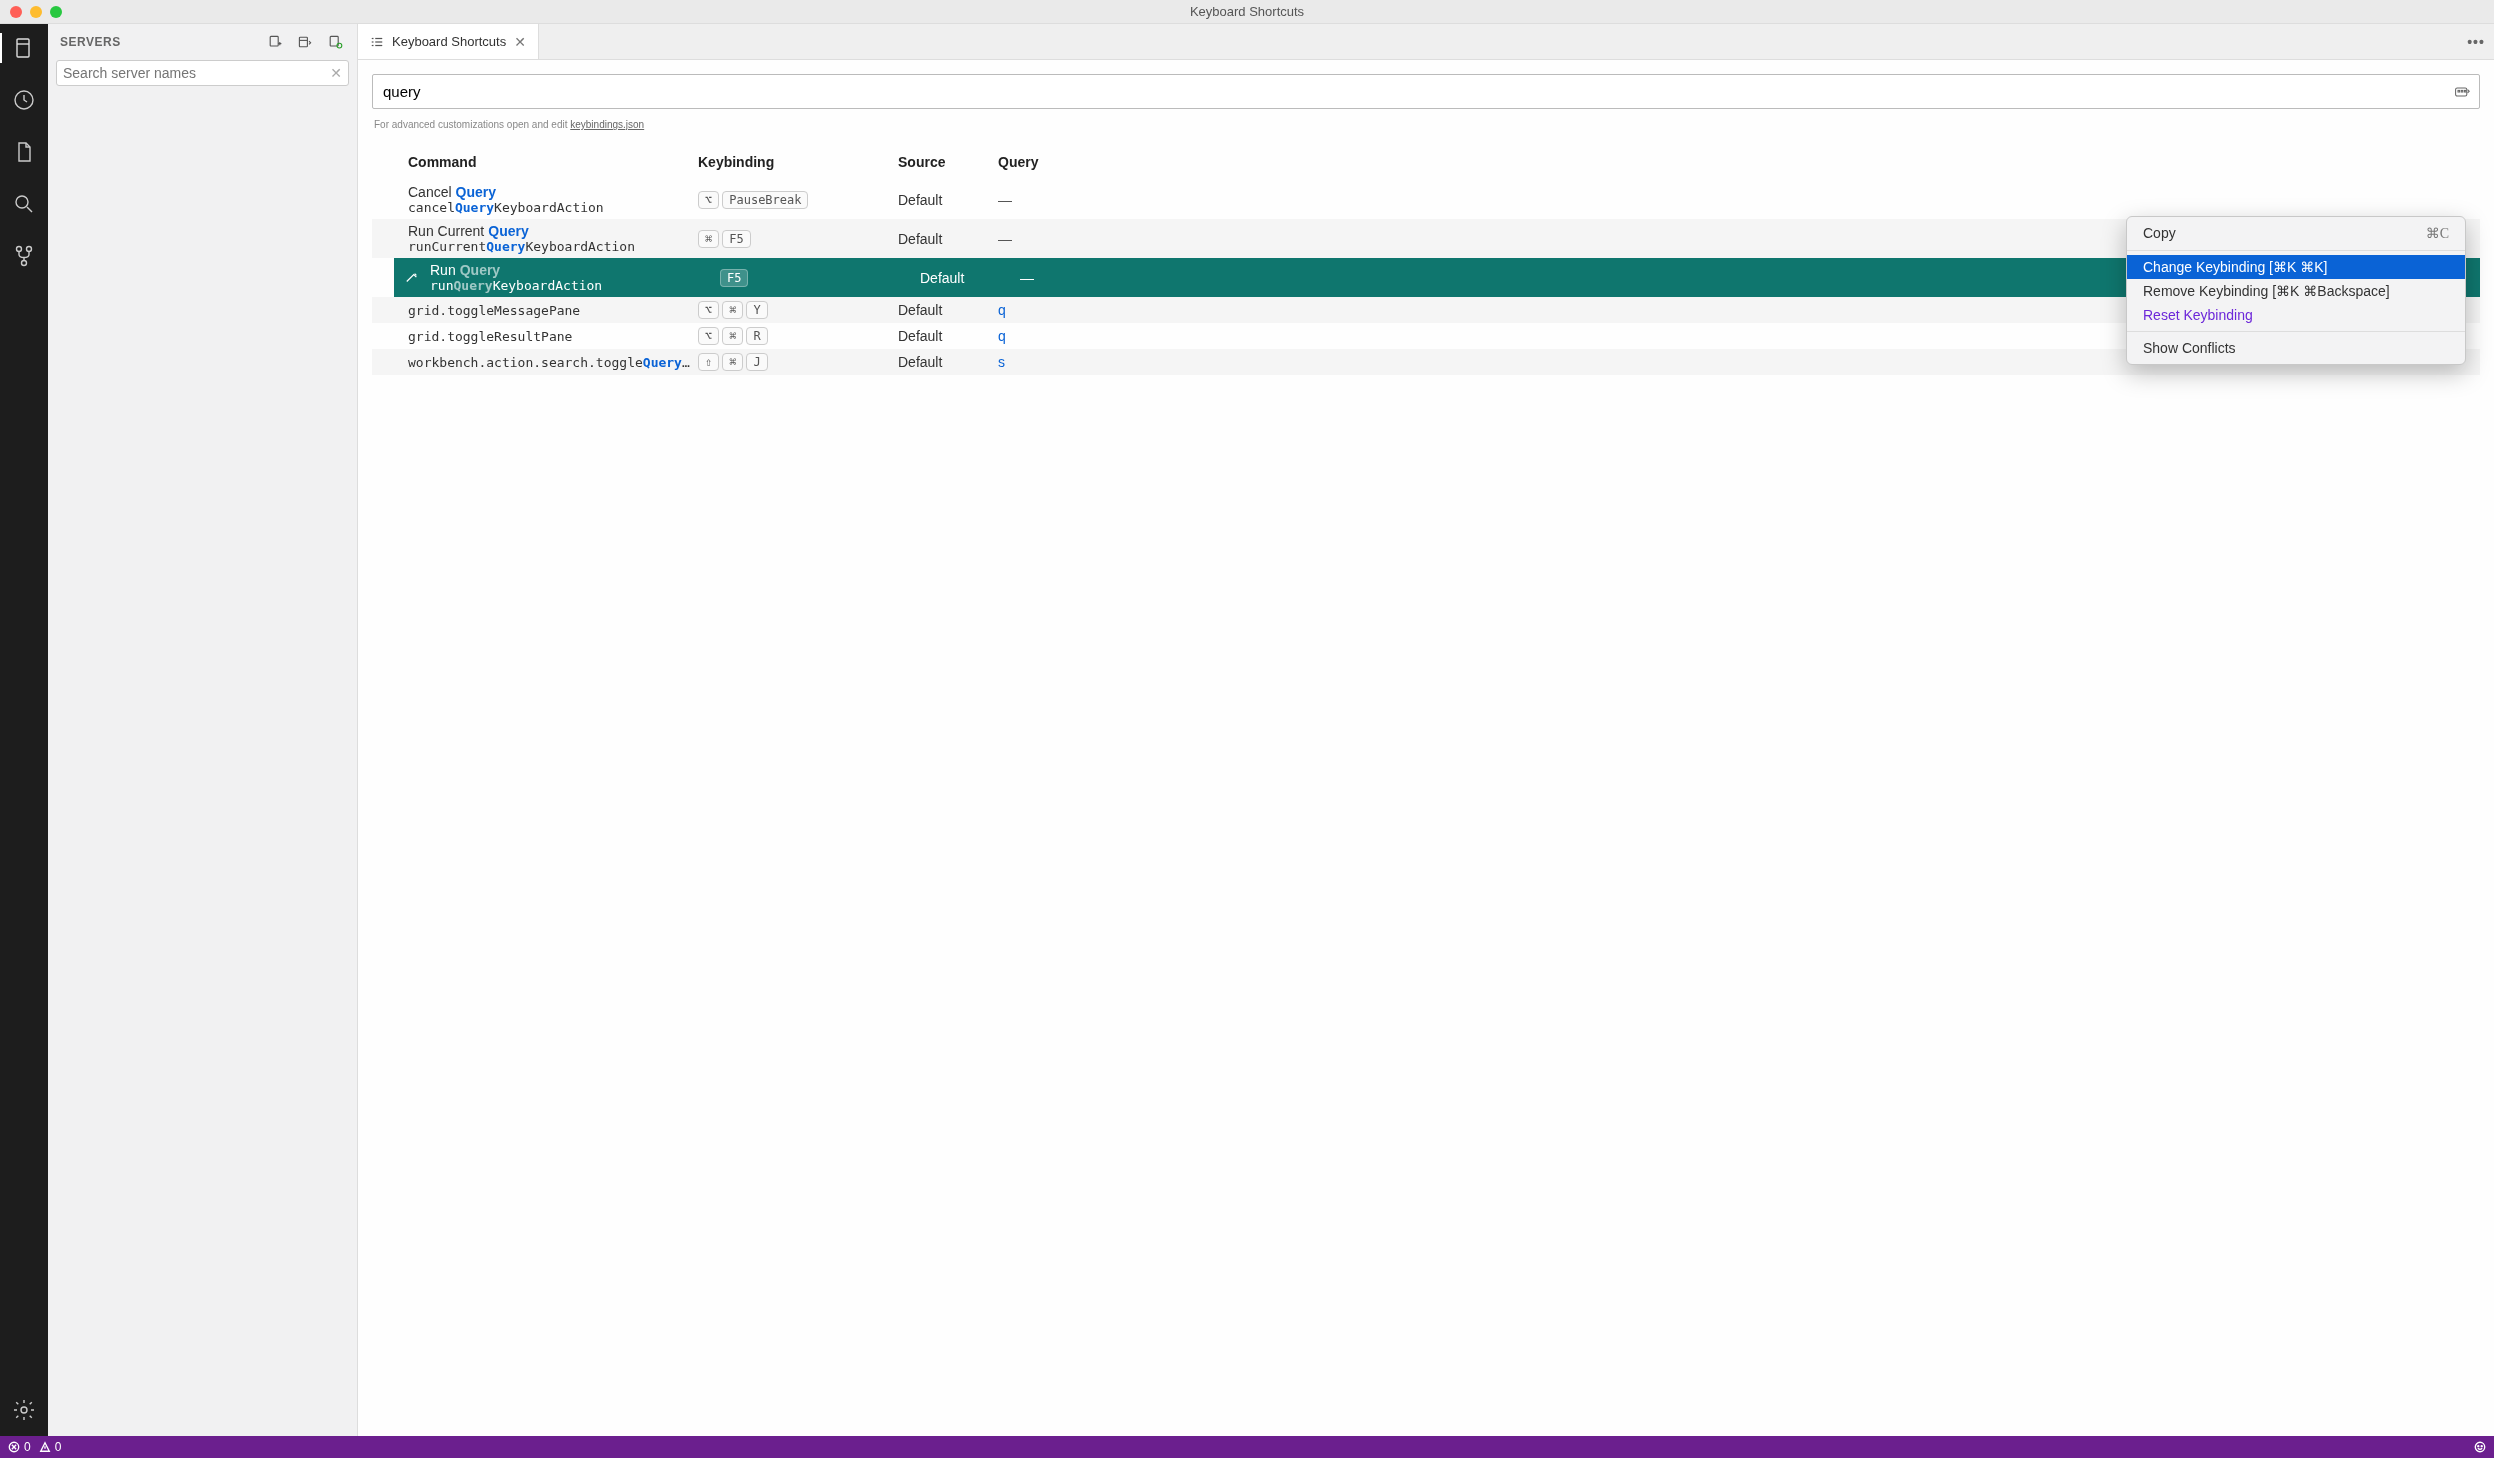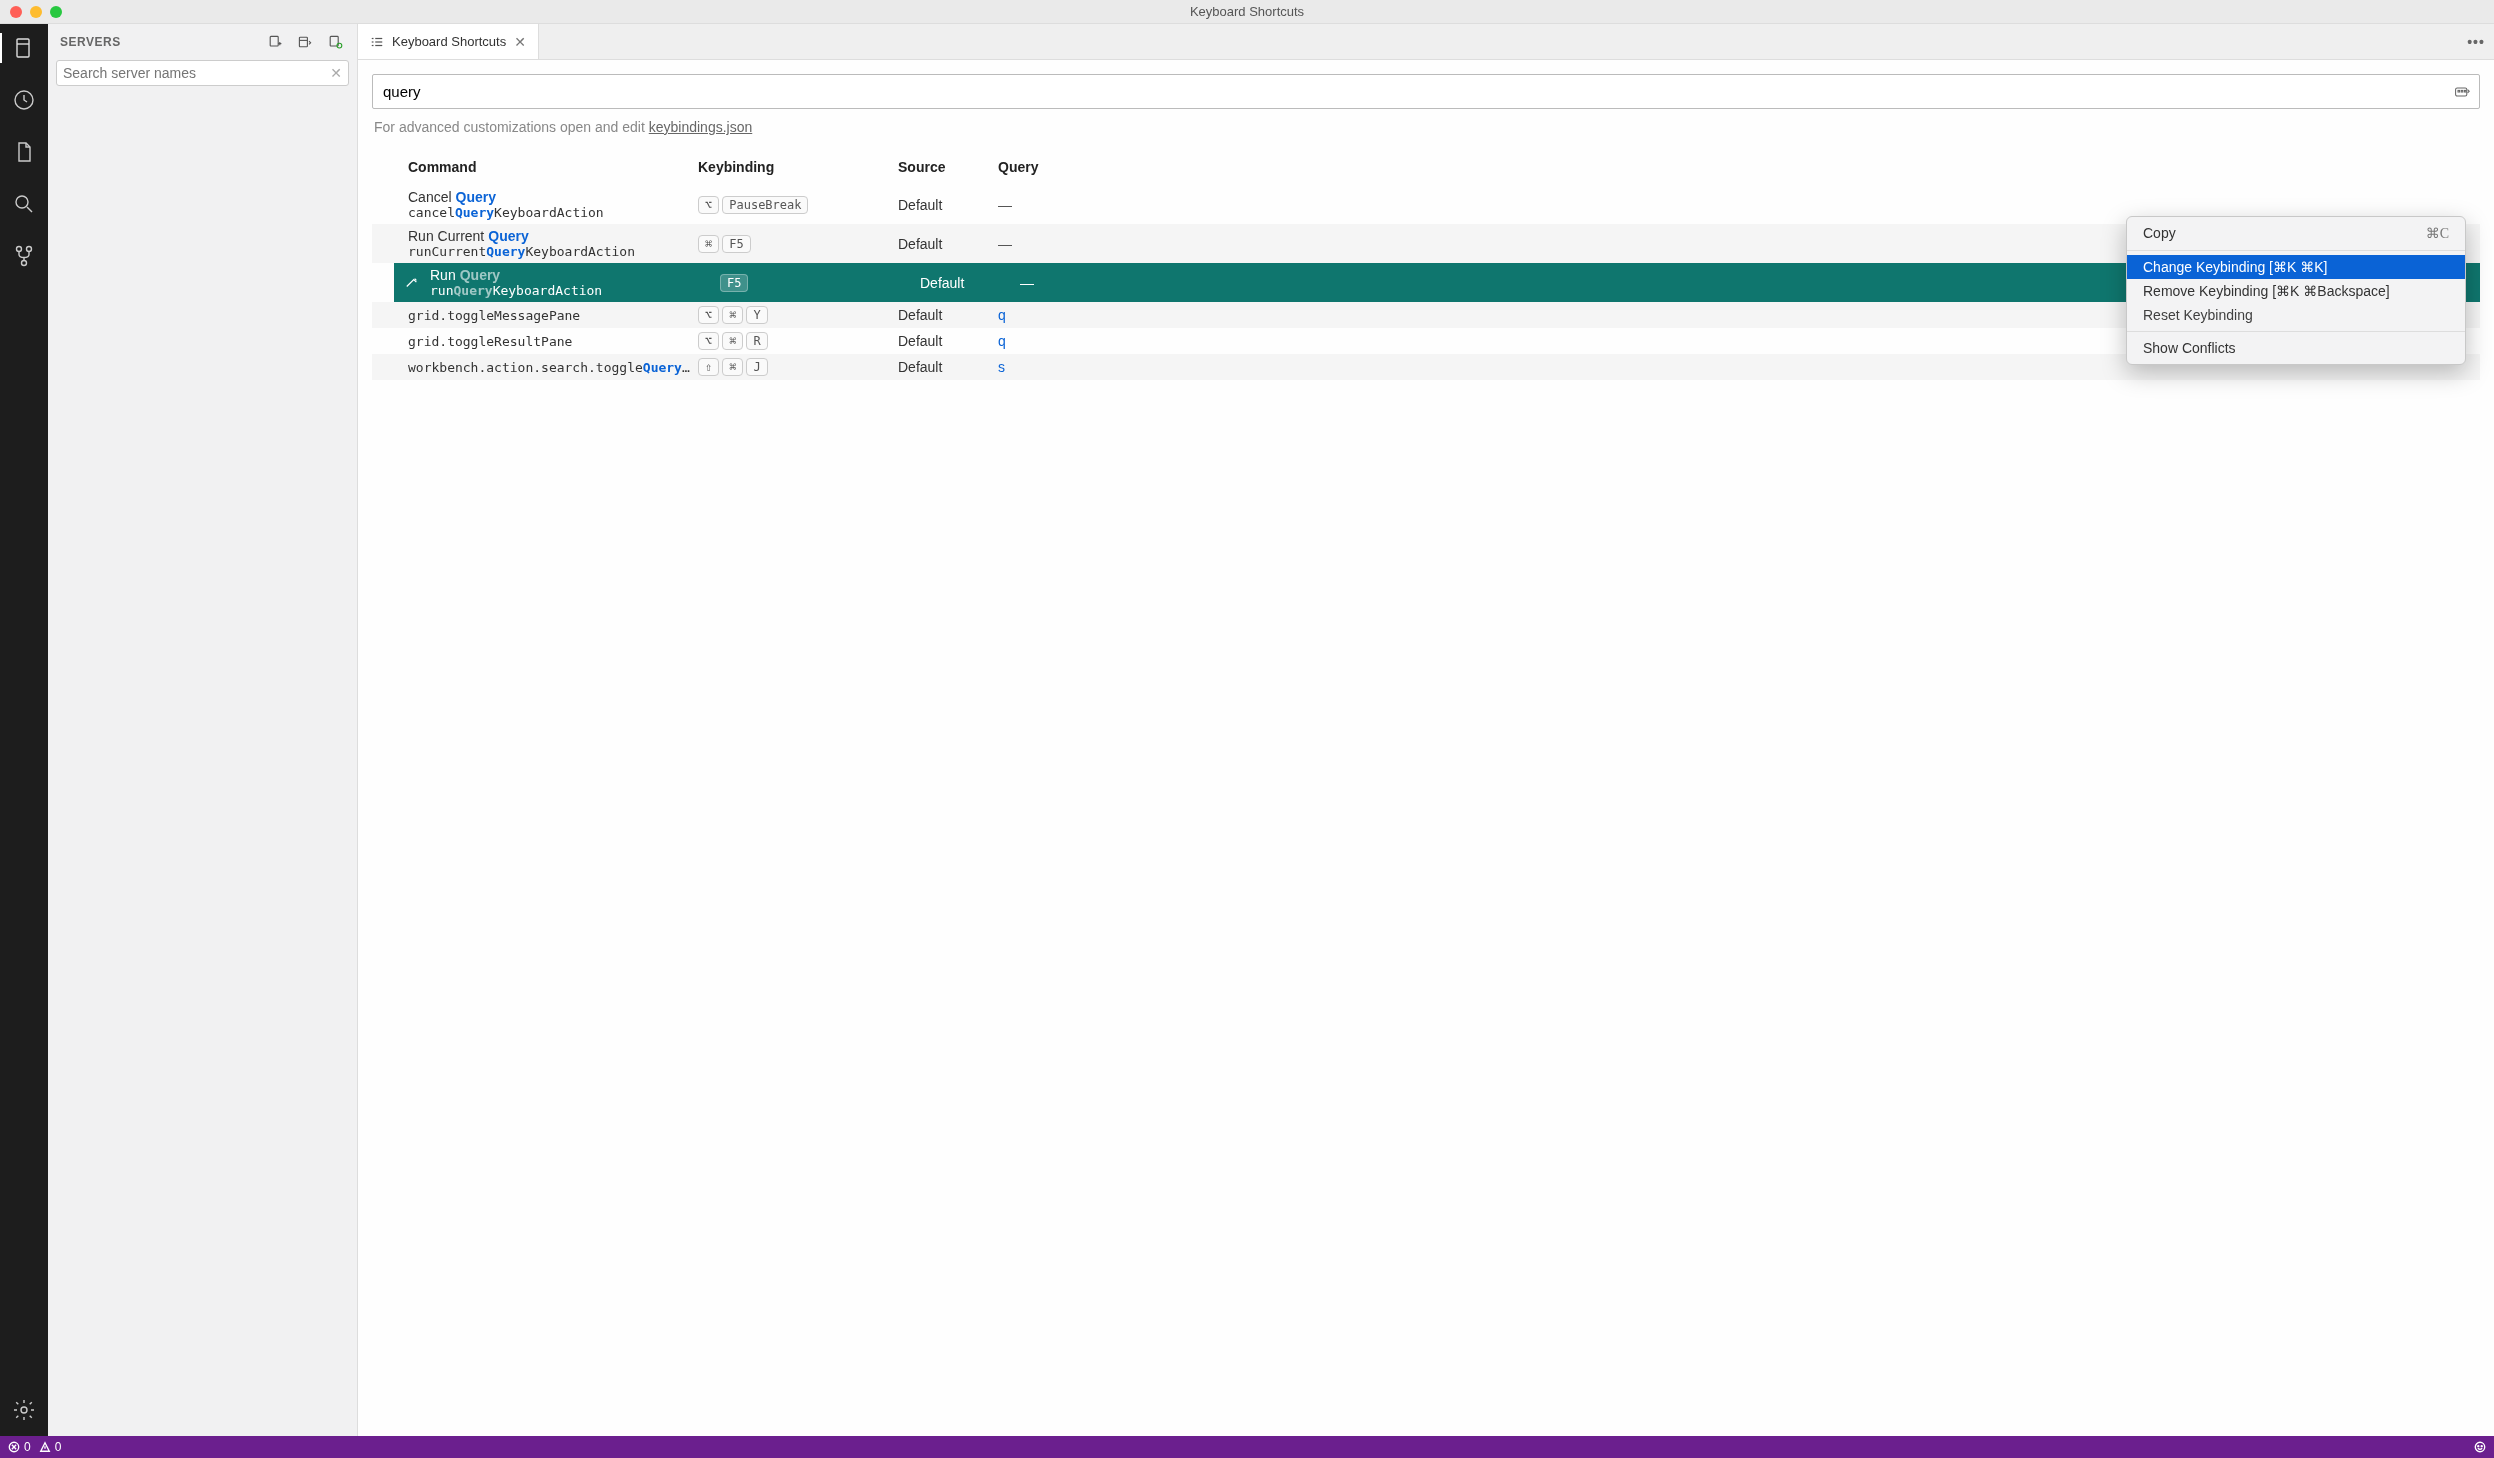--- a/index.html
+++ b/index.html
@@ -44,21 +44,21 @@
   .tab .close { color: #777; font-size: 14px; cursor: pointer; }
   .tabbar .tabspacer { flex: 1; }
   .tabbar .more { width: 36px; display: flex; align-items: center; justify-content: center; color: #666; cursor: pointer; font-weight: bold; letter-spacing: 1px; }
 
   .content { flex: 1; overflow: auto; padding: 14px 14px 0 14px; }
   .query-box { position: relative; }
   .query-box input { width: 100%; border: 1px solid #bbb; border-radius: 2px; padding: 8px 36px 8px 10px; font-size: 15px; outline: none; }
   .query-box .record { position: absolute; right: 8px; top: 50%; transform: translateY(-50%); width: 20px; height: 20px; display:flex; align-items:center; justify-content:center; cursor:pointer; }
   .query-box .record svg { width:16px; height:16px; stroke:#666; fill:none; stroke-width:1.3; }
 
-  .helper { color: #888; font-size: 14px; padding: 10px 2px 14px 2px; }
+  .helper { color: #888; font-size: 10px; padding: 10px 2px 14px 2px; }
   .helper a { color: #666; text-decoration: underline; cursor: pointer; }
 
   .table { width: 100%; }
   .thead, .row { display: grid; grid-template-columns: 36px 290px 200px 100px 1fr; align-items: center; }
   .thead { font-weight: 600; color: #222; padding: 6px 0; font-size: 14px; }
   .thead > div { padding: 4px 0; }
   .row { padding: 4px 0; font-size: 14px; }
   .row.even { background: #f5f5f5; }
   .row.selected { background: #0f766e; color: #fff; margin-left: 22px; }
   .row .gutter { width: 36px; display:flex; align-items:center; justify-content:center; }
@@ -71,21 +71,21 @@
   .key { display: inline-flex; align-items:center; justify-content:center; border: 1px solid #ccc; border-radius: 4px; padding: 1px 6px; font-size: 12px; font-family: ui-monospace, Menlo, monospace; background: #fafafa; color: #555; margin-right: 3px; min-width: 20px; }
   .row.selected .key { background: rgba(255,255,255,0.2); color: #fff; border-color: rgba(255,255,255,0.3); }
   .when-dash { color: #555; }
   .row.selected .when-dash { color: #fff; }
   .when-link { color: #0a63d6; }
 
   
   .context-menu { position: absolute; background: #f3f3f4; border: 1px solid #c8c8c8; border-radius: 6px; box-shadow: 0 8px 24px rgba(0,0,0,0.25); padding: 4px 0; font-size: 14px; min-width: 340px; z-index: 100; }
   .context-menu .mi { display: flex; justify-content: space-between; padding: 4px 16px; cursor: default; }
   .context-menu .mi.highlighted { background: #0a63d6; color: #fff; }
-  .context-menu .mi.disabled { color: #404040; }
+  .context-menu .mi.disabled { color: #6d28d9; }
   .context-menu hr { border: none; border-top: 1px solid #ddd; margin: 4px 0; }
   .context-menu .mi .sc { color: #777; font-family: -apple-system; }
 
   
   .statusbar { height: 22px; background: #6b1f8e; color: #fff; display: flex; align-items: center; font-size: 12px; padding: 0 8px; gap: 8px; }
   .statusbar .sitem { display: flex; align-items: center; gap: 4px; cursor: pointer; }
   .statusbar .spacer { flex: 1; }
   .statusbar svg { width: 12px; height: 12px; stroke: #fff; fill: none; stroke-width: 1.6; }
 </style>
 </head>

